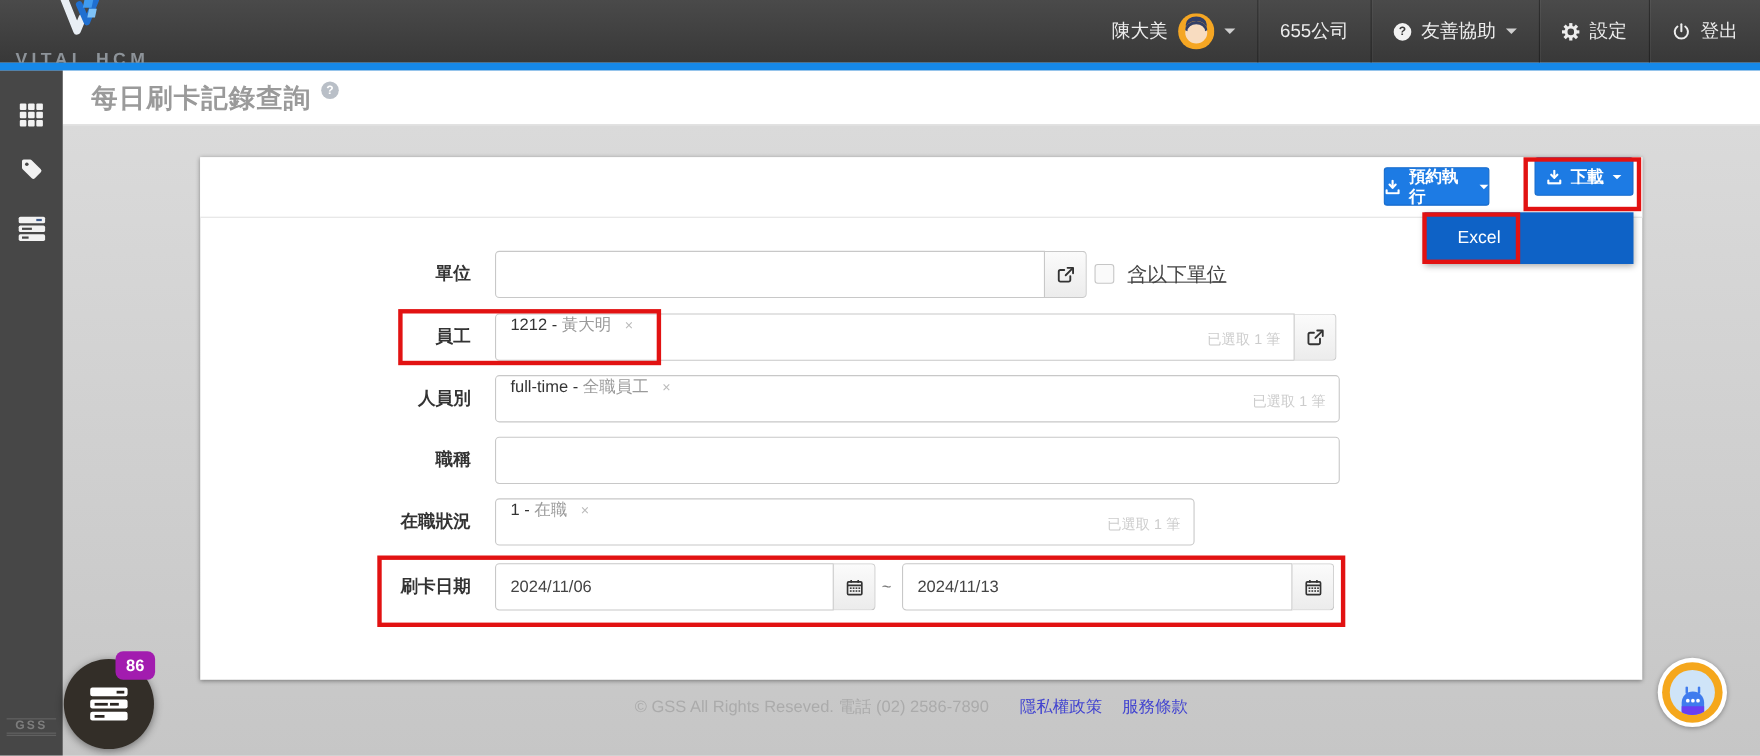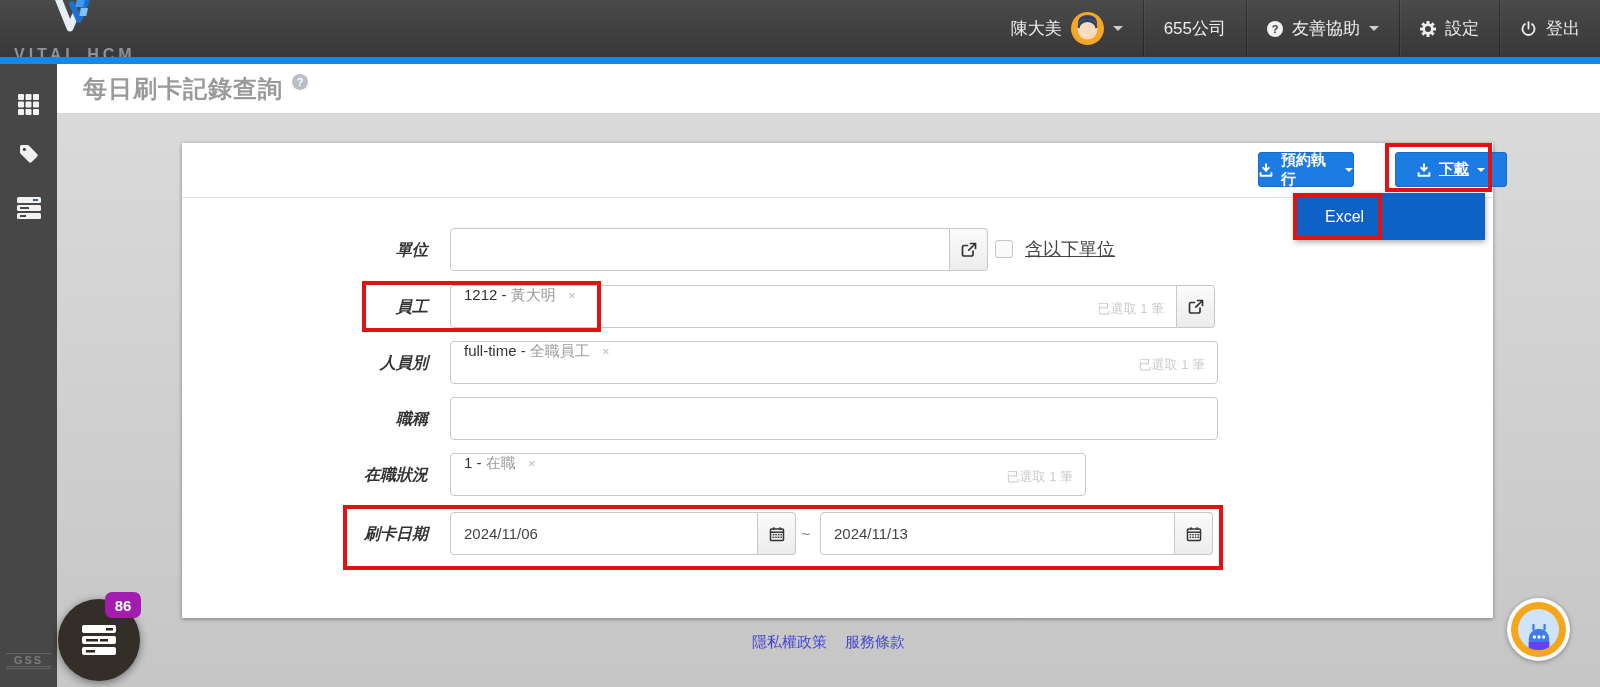--- a/index.html
+++ b/index.html
@@ -46,21 +46,21 @@
     color:#fff; font-size:15px; font-weight:bold; display:flex; align-items:center; justify-content:center; gap:8px; cursor:pointer; }
   .btn-caret { width:0; height:0; border-left:4px solid transparent; border-right:4px solid transparent; border-top:4px solid #fff; }
 
   .dropdown { position:absolute; left:1113px; top:50px; width:190px; height:47px; background:#0e62c6;
     box-shadow:0 2px 6px rgba(0,0,0,.35); display:flex; align-items:center; z-index:14; }
   .dropdown-item { color:#fff; font-size:16px; padding-left:30px; cursor:pointer; }
 
   
   .form-row { position:absolute; left:0; width:100%; height:43px; }
   .row-label { position:absolute; left:0; top:0; width:246px; height:43px; line-height:43px; text-align:right;
-    font-size:16px; font-weight:bold; color:#333;font-style:italic; }
+    font-size:16px; font-weight:bold; color:#333; }
   .input-group { position:absolute; top:0; display:flex; }
   .text-input, .fake-input { height:43px; background:#fff; border:1px solid #c8c8c8; border-radius:4px;
     font-size:15px; color:#444; padding-left:13px; position:relative; }
   .grouped { border-radius:4px 0 0 4px; }
   .addon-btn { width:38px; height:43px; background:linear-gradient(#fbfbfb,#ececec); border:1px solid #c8c8c8;
     border-left:none; border-radius:0 4px 4px 0; display:flex; align-items:center; justify-content:center; cursor:pointer; flex:none; }
   .fake-input { display:flex; align-items:flex-start; padding-left:13px; }
   .tag { white-space:nowrap; font-size:15px; }
   .tag-code { color:#333; } .tag-name { color:#9a9a9a; }
   .tag-x { color:#bbb; margin-left:8px; font-size:13px; cursor:pointer; }
@@ -215,21 +215,21 @@
         <svg width="14" height="14" viewBox="0 0 16 16" fill="none" stroke="#fff" stroke-width="2.2" stroke-linecap="round" stroke-linejoin="round">
           <path d="M8 1.5v7"></path>
             <path d="M4.8 5.5L8 8.8l3.2-3.3"></path>
             <path d="M1.8 11.5v3h12.4v-3"></path>
         </svg>
       </span>
       <span>預約執行</span>
       <span class="btn-caret"></span>
     </div>
 
-    <div class="btn-blue" style="left:1213px; top:9px; width:112px;text-decoration:underline;">
+    <div class="btn-blue" style="left:1213px; top:0; width:90px;text-decoration:underline;">
       <span>
         <svg width="14" height="14" viewBox="0 0 16 16" fill="none" stroke="#fff" stroke-width="2.2" stroke-linecap="round" stroke-linejoin="round">
           <path d="M8 1.5v7"></path>
             <path d="M4.8 5.5L8 8.8l3.2-3.3"></path>
             <path d="M1.8 11.5v3h12.4v-3"></path>
         </svg>
       </span>
       <span>下載</span>
       <span class="btn-caret"></span>
     </div>
@@ -357,20 +357,21 @@
       </div>
     </div>
 
     <div class="annotation" style="left:1203px; top:0px; width:107px; height:49px;"></div>
     <div class="annotation" style="left:1111px; top:50px; width:89px; height:47px;"></div>
     <div class="annotation" style="left:180px; top:138px; width:239px; height:51px;"></div>
     <div class="annotation" style="left:161px; top:362px; width:880px; height:65px;"></div>
   </div>
 
   <div class="footer">
+    <span>© GSS All Rights Reseved. 電話 (02) 2586-7890</span>
     <span class="footer-links">
       <span class="footer-link">隱私權政策</span>
       <span class="footer-link">服務條款</span>
     </span>
   </div>
 
   <div class="fab-left">
     <span>
       <svg width="36" height="32" viewBox="0 0 36 32">
         <rect x="1" y="1" width="34" height="8" rx="2" fill="#fff"></rect>

